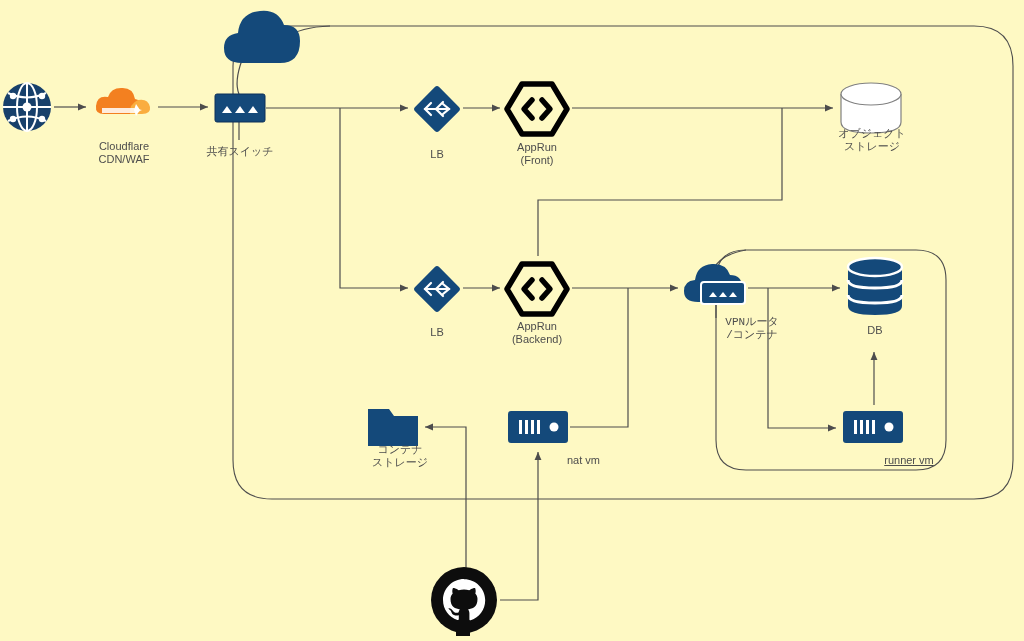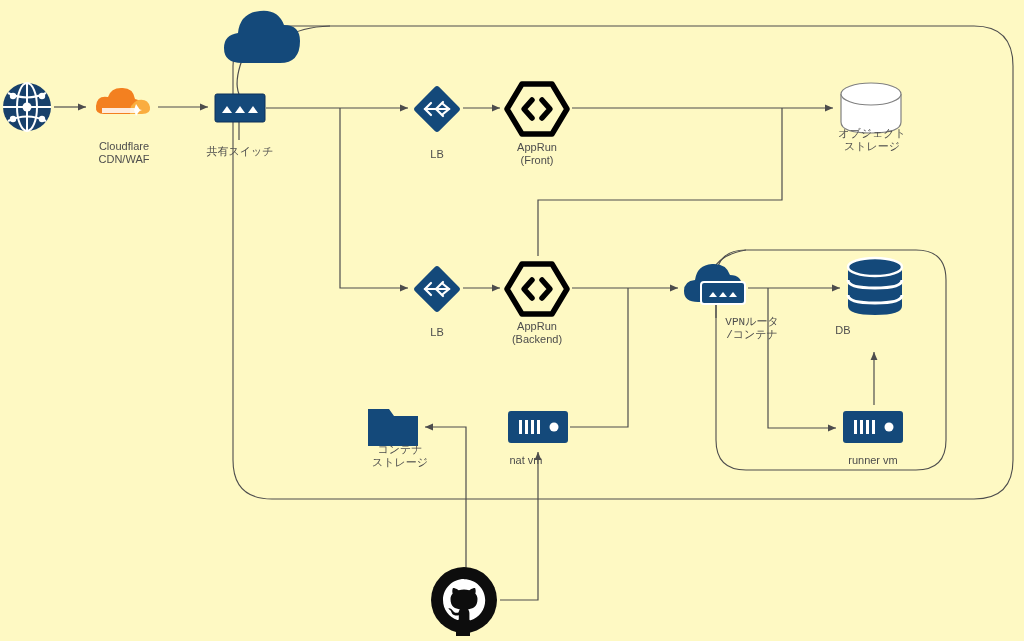--- a/index.html
+++ b/index.html
@@ -250,24 +250,24 @@
   <div class="lbl" style="left:480px;top:320px;width:114px;">
     <div>AppRun</div>
     <div>(Backend)</div>
   </div>
 
   <div class="lbl jp" style="left:694px;top:316px;width:116px;">
     <div>VPNルータ</div>
     <div>/コンテナ</div>
   </div>
 
-  <div class="lbl" style="left:808px;top:324px;width:70px;text-align:center;">DB</div>
+  <div class="lbl" style="left:840px;top:324px;width:70px;text-align:center;">DB</div>
 
   <div class="lbl jp" style="left:340px;top:444px;width:120px;">
     <div>コンテナ</div>
     <div>ストレージ</div>
   </div>
 
-  <div class="lbl" style="left:476px;top:454px;width:100px;">nat vm</div>
-
-  <div class="lbl" style="left:823px;top:454px;width:100px;">runner vm</div>
+  <div class="lbl" style="left:500px;top:454px;width:100px;text-align:right;">nat vm</div>
+
+  <div class="lbl" style="left:859px;top:454px;width:100px;text-decoration:underline;">runner vm</div>
 
 </div>
 
 </body></html>

